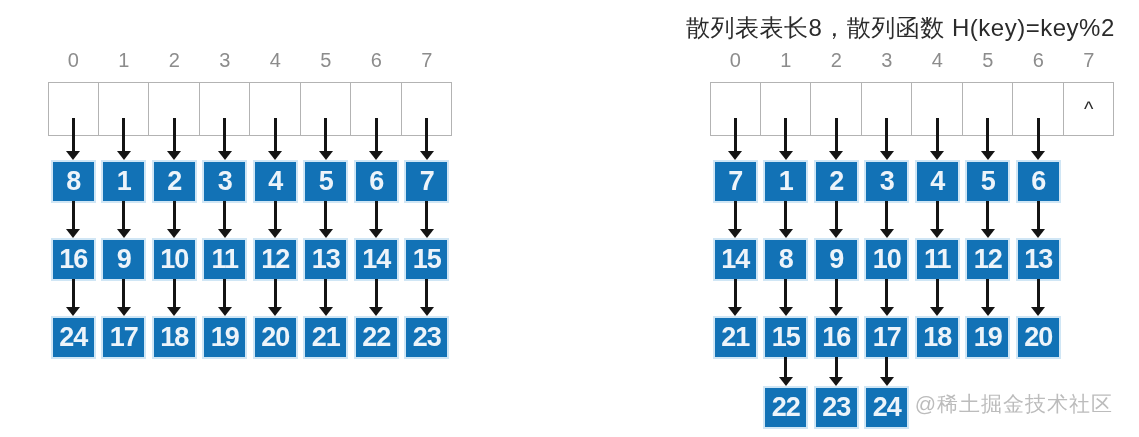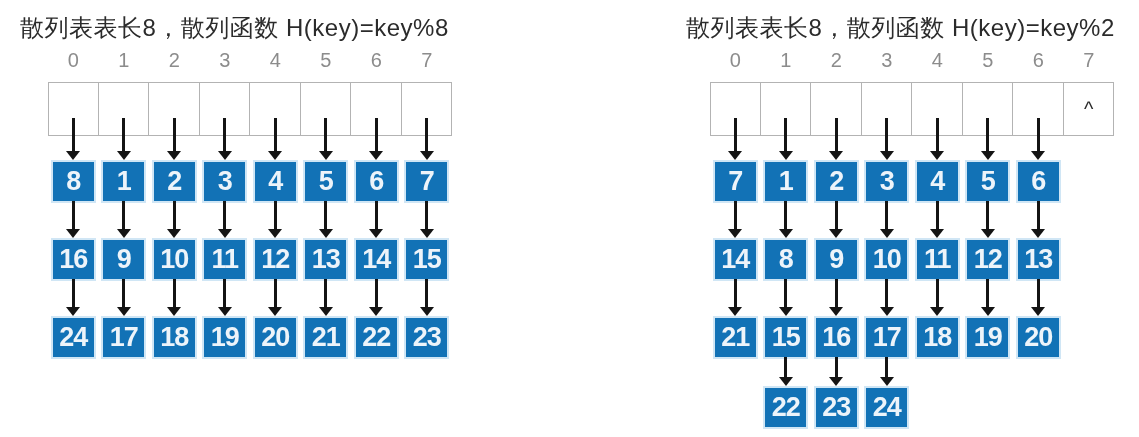--- a/index.html
+++ b/index.html
@@ -95,21 +95,20 @@
     color: var(--watermark-color, #bbbbbb);
     letter-spacing: 1px;
     white-space: nowrap;
   }
 </style>
 </head>
 <body>
 
 <div class="stage">
 
-  <div class="diagram-title title-left">散列表表长8，散列函数 H(key)=key%8</div>
 
   <div class="diagram-title title-right">散列表表长8，散列函数 H(key)=key%2</div>
 
   <div class="diagram-layer">
       <div class="index-label" style="left: 48px; width: 50.5px;">0</div>
       <div class="table-cell first" style="left: 48px; width: 50.5px;"></div>
       <div class="index-label" style="left: 98.5px; width: 50.5px;">1</div>
       <div class="table-cell" style="left: 98.5px; width: 50.5px;"></div>
       <div class="index-label" style="left: 149px; width: 50.5px;">2</div>
       <div class="table-cell" style="left: 149px; width: 50.5px;"></div>
@@ -377,13 +376,14 @@
         <div class="arrow-head"></div>
       </div>
       <div class="key-node" style="left: 1017.75px; top: 240px;">13</div>
       <div class="down-arrow" style="left: 1031.25px; top: 279px; height: 37px;">
         <div class="arrow-shaft" style="height: 29px;"></div>
         <div class="arrow-head"></div>
       </div>
       <div class="key-node" style="left: 1017.75px; top: 318px;">20</div>
     </div>
 
+  <div class="watermark">@稀土掘金技术社区</div>
 </div>
 
 </body></html>

